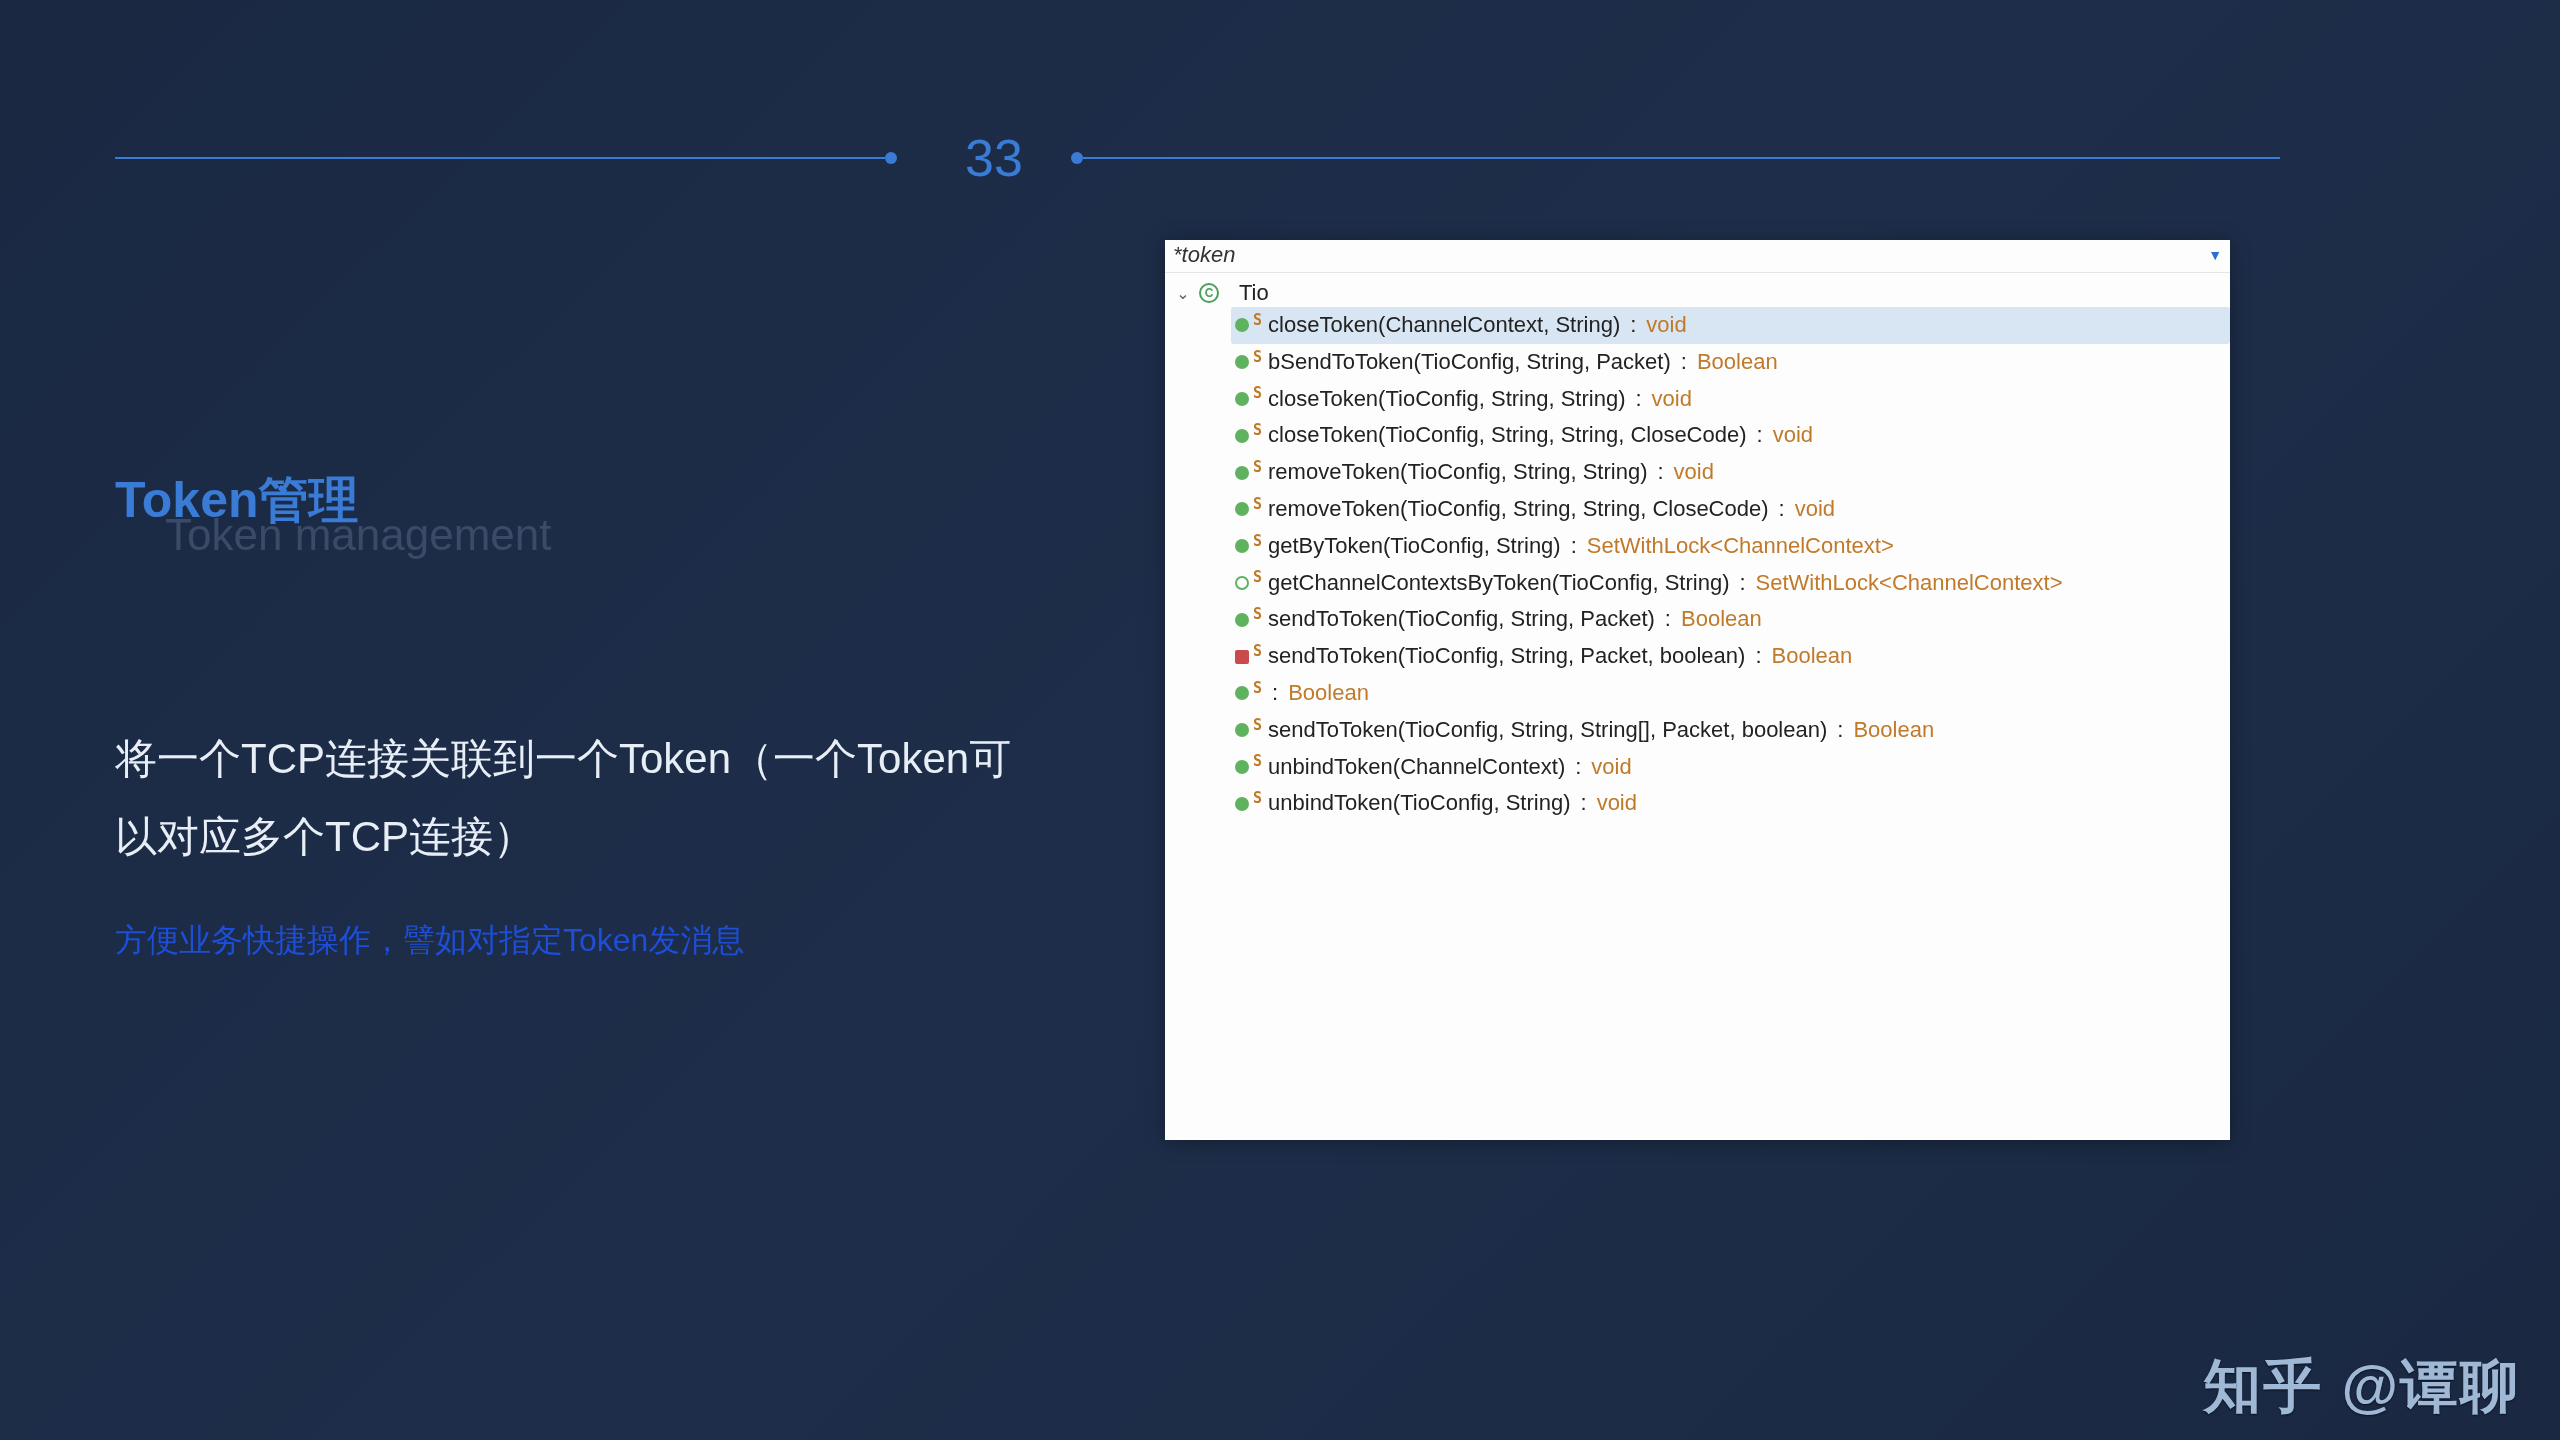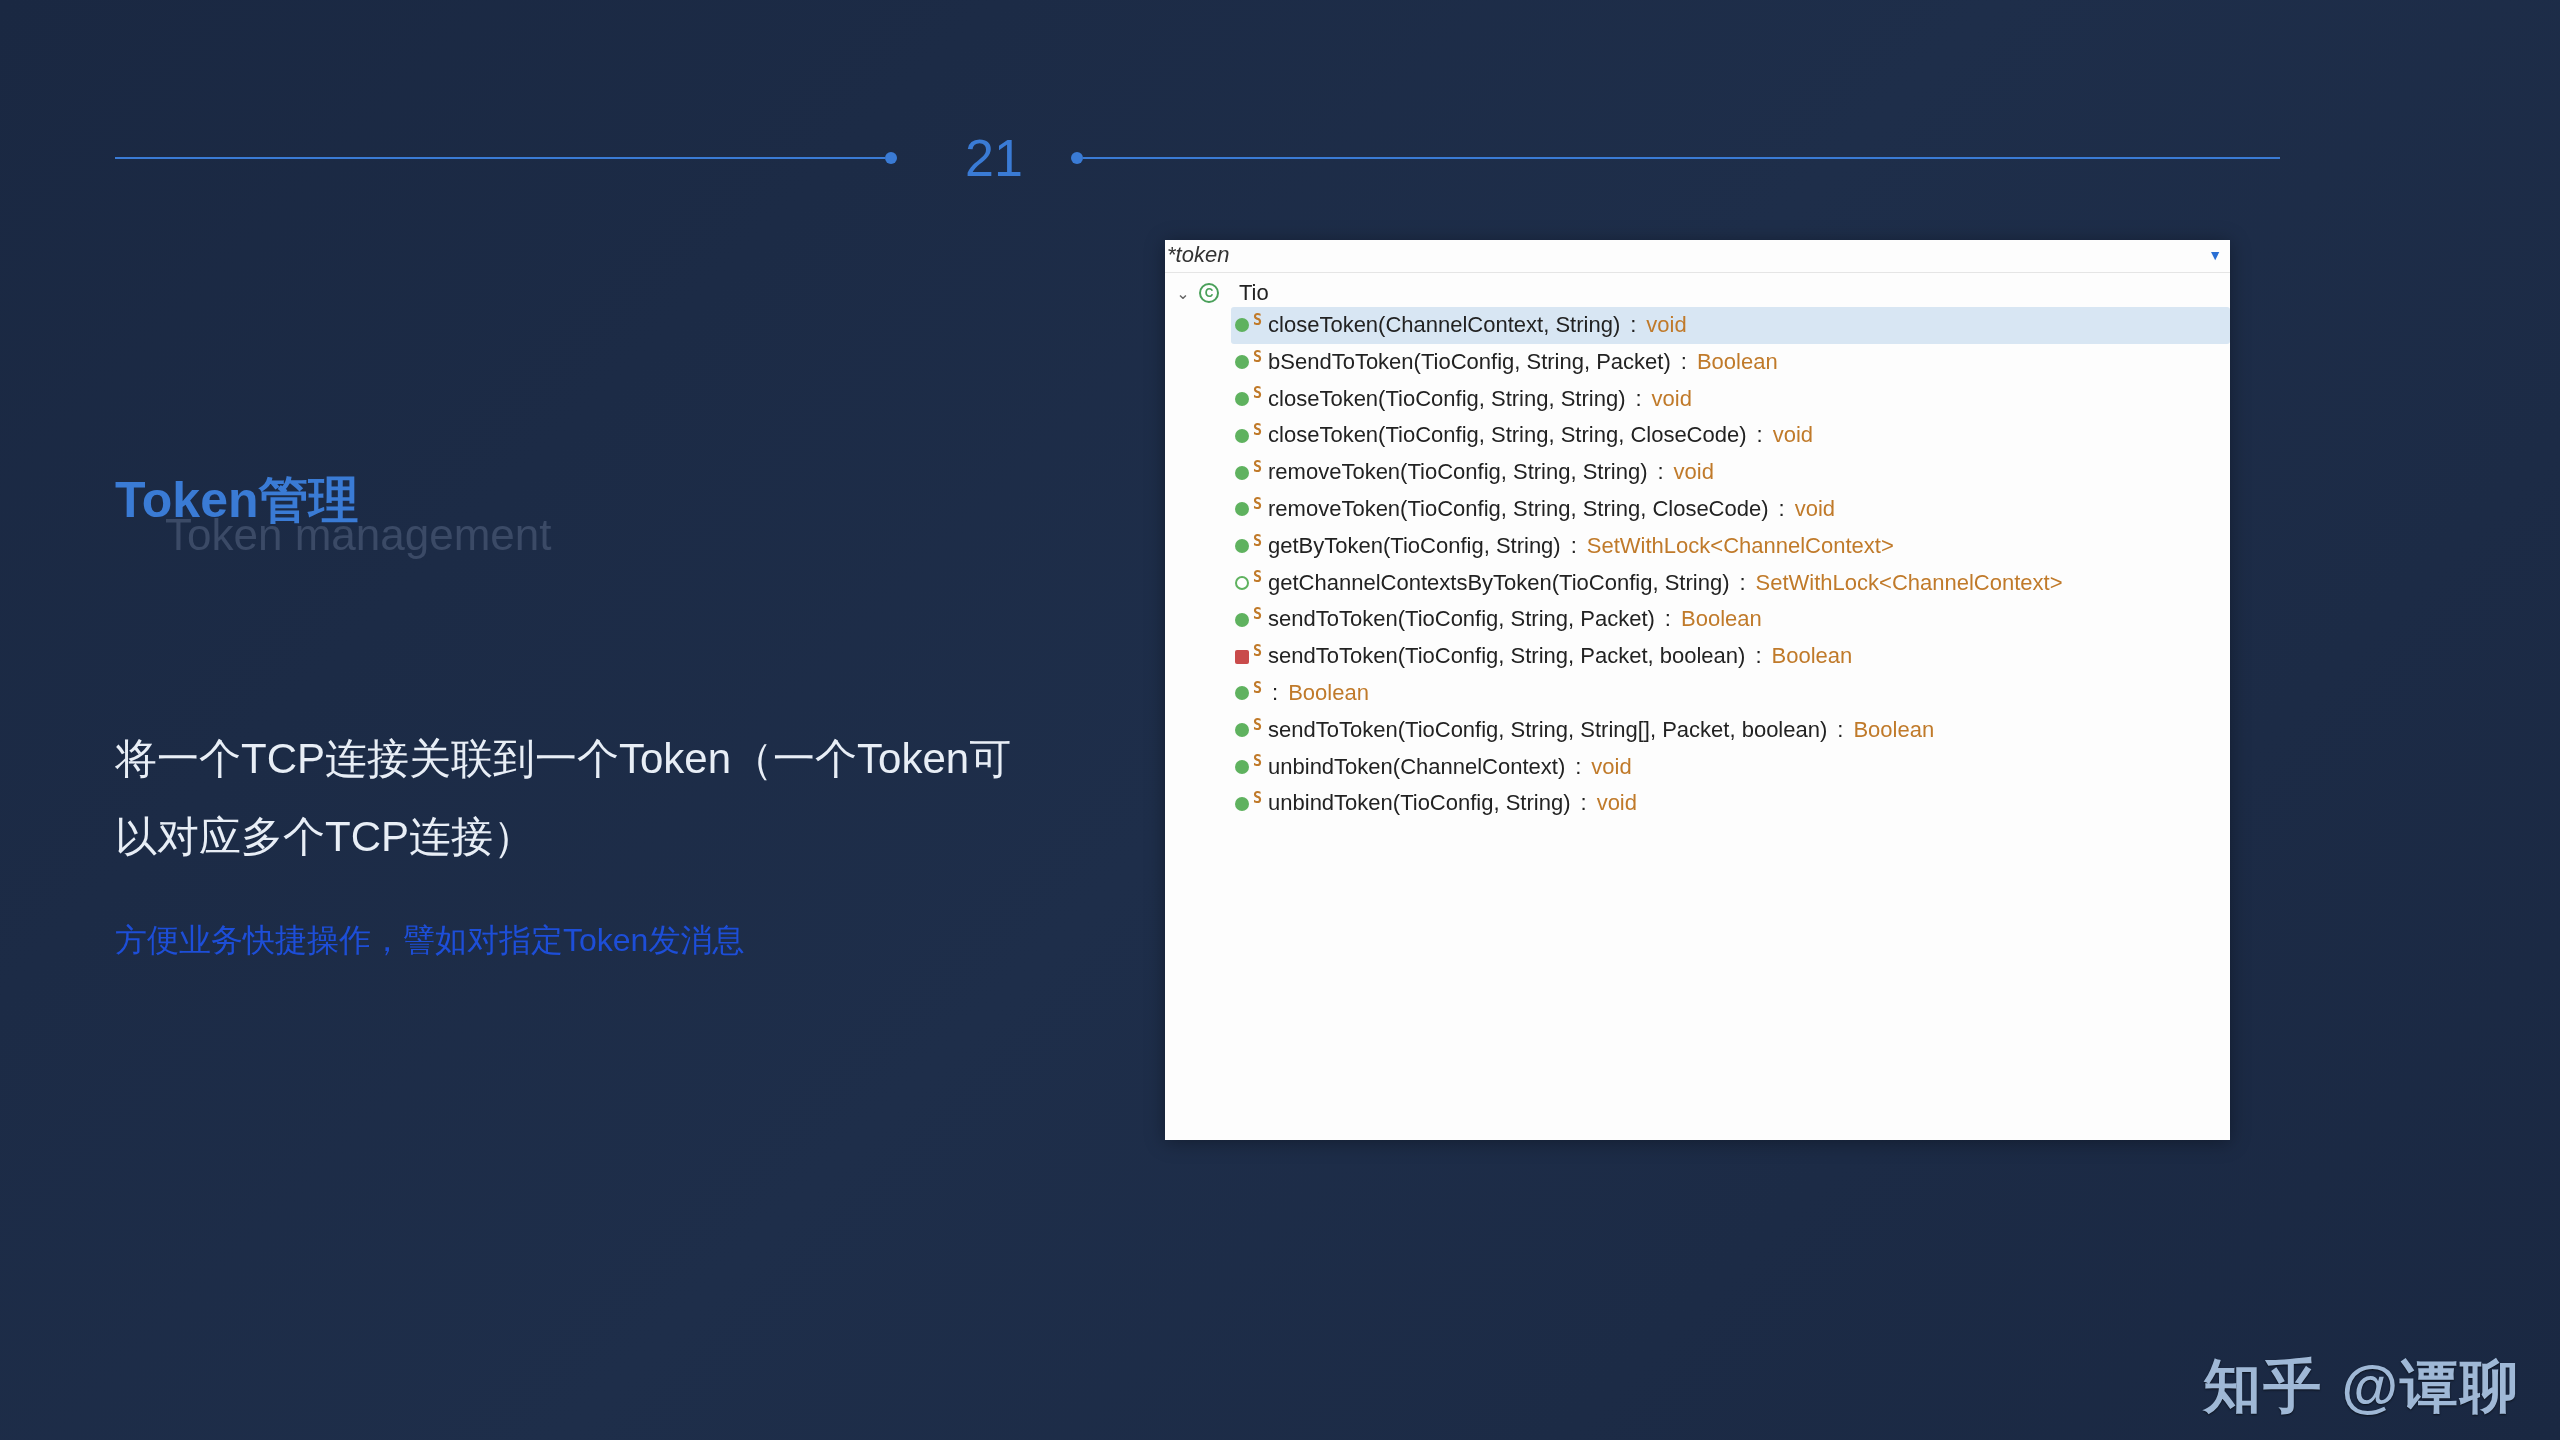--- a/index.html
+++ b/index.html
@@ -106,21 +106,21 @@
     background: #fdfdfd;
     color: #333;
     font-family: "Segoe UI", Tahoma, sans-serif;
     font-size: 22px;
     box-shadow: 0 2px 18px rgba(0,0,0,0.35);
   }
   .search-row {
     display: flex;
     align-items: center;
     justify-content: space-between;
-    padding: 2px 8px 4px 2px;
+    padding: 2px 8px 4px 8px;
     border-bottom: 1px solid #e5e5e5;
   }
   .search-text { font-style: italic; color: #333; font-size: 22px; }
   .dropdown-arrow {
     color: #2a6fd4;
     font-size: 14px;
   }
   .tree {
     padding: 6px 0 0 6px;
   }
@@ -189,21 +189,21 @@
     color: #314768;
     font-size: 20px;
     opacity: 0.35;
   }
 </style>
 </head>
 <body>
 
 <div class="top-bar">
   <div class="line-left"></div>
-  <div class="page-num">21</div>
+  <div class="page-num">33</div>
   <div class="line-right"></div>
 </div>
 
 <div class="heading-block">
   <div class="heading-main">Token管理</div>
   <div class="heading-sub">Token management</div>
 </div>
 
 <div class="desc-block">
   <div class="desc-main">将一个TCP连接关联到一个Token（一个Token可以对应多个TCP连接）</div>

